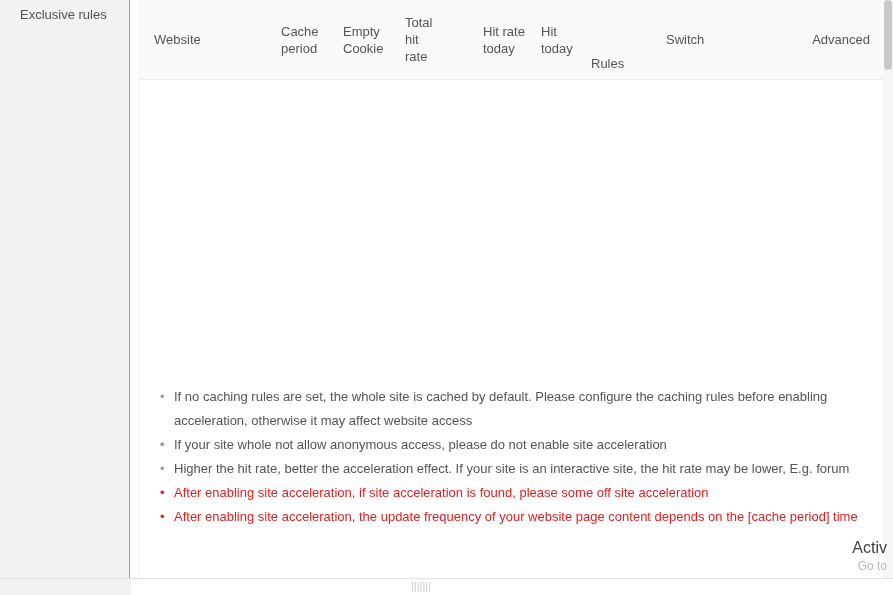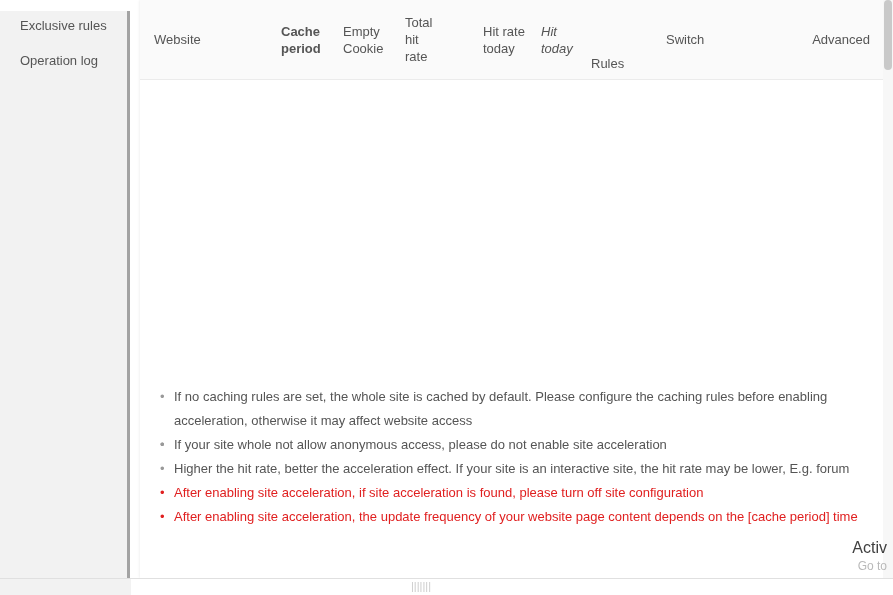--- a/index.html
+++ b/index.html
@@ -19,25 +19,25 @@
     position: relative;
     width: 893px;
     height: 595px;
     background: #ffffff;
   }
 
   
   .sidebar {
     position: absolute;
     left: 0;
-    top: 11px;
+    top: 0;
     width: 130px;
     height: 578px;
     background: #f2f2f2;
-    border-right: 3px solid #a3a3a3;
+    border-right: 1px solid #a3a3a3;
     box-sizing: border-box;
   }
   .sidebar-item {
     height: 40px;
     line-height: 40px;
     padding-left: 20px;
     font-size: 13px;
     color: #555555;
     white-space: nowrap;
     cursor: pointer;
@@ -78,25 +78,25 @@
     box-sizing: border-box;
   }
   .th {
     font-size: 13px;
     color: #555555;
     padding: 0 6px;
     box-sizing: border-box;
     line-height: 17px;
   }
   .th-website   { width: 135px; padding-left: 14px; }
-  .th-cache     { width: 62px; font-weight: bold; }
+  .th-cache     { width: 62px; }
   .th-cookie    { width: 62px; }
   .th-total     { width: 46px; }
   .th-hitrate   { width: 58px; margin-left: 32px; }
-  .th-hittoday  { width: 50px; font-style: italic; }
+  .th-hittoday  { width: 50px; }
   .th-rules     { width: 75px; margin-top: 47px; }
   .th-switch    { width: 112px; }
   .th-operation { flex: 1; text-align: right; padding-right: 14px; }
 
   
   .table-body {
     height: 305px;
     background: #ffffff;
   }
 
@@ -200,23 +200,20 @@
   }
 </style>
 </head>
 <body>
 
 <div class="app">
 
   <div class="sidebar">
     <div class="sidebar-item">
       <span>Exclusive rules</span>
-    </div>
-    <div class="sidebar-item">
-      <span>Operation log</span>
     </div>
   </div>
 
   <div class="main">
     <div class="panel">
 
       <div class="table-header">
         <div class="th th-website">Website</div>
         <div class="th th-cache">Cache period</div>
         <div class="th th-cookie">Empty Cookie</div>
@@ -241,21 +238,21 @@
         <div class="note">
           <span class="bullet">•</span>
           <span>If your site whole not allow anonymous access, please do not enable site acceleration</span>
         </div>
         <div class="note">
           <span class="bullet">•</span>
           <span>Higher the hit rate, better the acceleration effect. If your site is an interactive site, the hit rate may be lower, E.g. forum</span>
         </div>
         <div class="note warn">
           <span class="bullet">•</span>
-          <span>After enabling site acceleration, if site acceleration is found, please turn off site configuration</span>
+          <span>After enabling site acceleration, if site acceleration is found, please some off site acceleration</span>
         </div>
         <div class="note warn">
           <span class="bullet">•</span>
           <span>After enabling site acceleration, the update frequency of your website page content depends on the [cache period] time</span>
         </div>
       </div>
 
     </div>
   </div>
 

